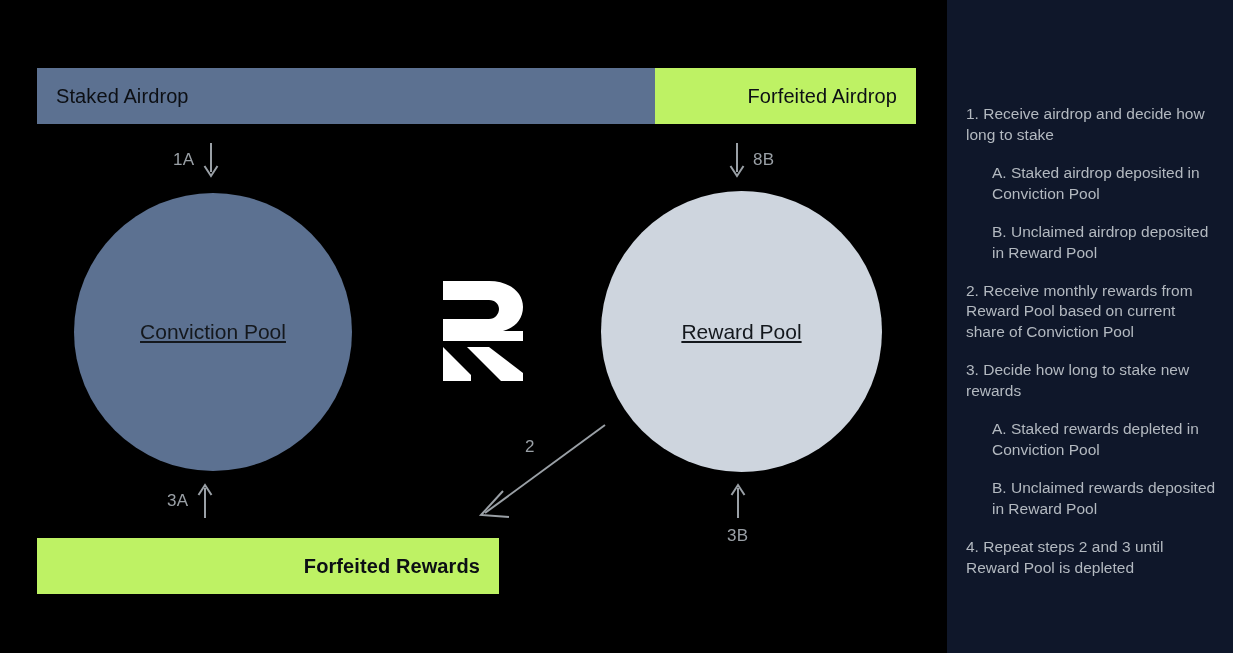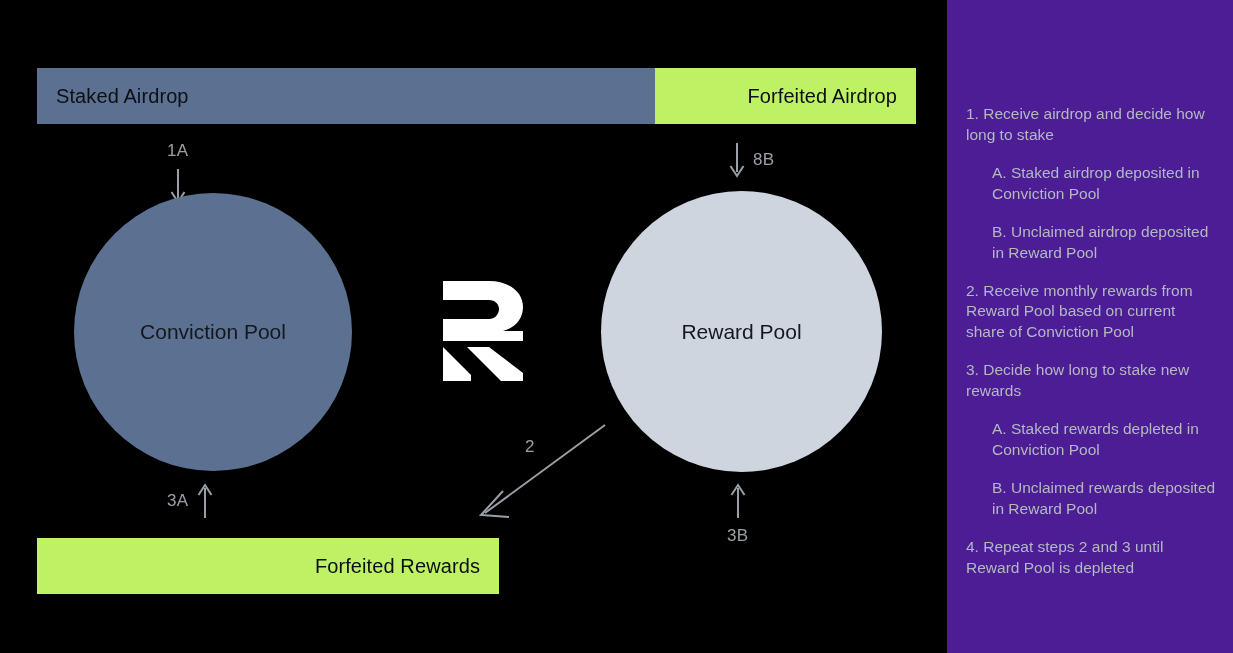--- a/index.html
+++ b/index.html
@@ -59,31 +59,32 @@
     padding-left: 19px;
   }
   .bar-seg.forfeited {
     background: #bef264;
     justify-content: flex-end;
     padding-right: 19px;
   }
   .split-bar.top .bar-seg.staked   { width: 618px; }
   .split-bar.top .bar-seg.forfeited{ width: 261px; }
   .split-bar.bottom .bar-seg.staked   { width: 417px; }
-  .split-bar.bottom .bar-seg.forfeited{ width: 462px; }
+  .split-bar.bottom .bar-seg.forfeited{ width: 462px; font-weight: bold; }
 
   
   .pool {
     position: absolute;
     border-radius: 50%;
     display: flex;
     align-items: center;
     justify-content: center;
     font-size: 21px;
     color: #14181d;
+    text-decoration: underline;
   }
   .pool.conviction {
     left: 74px;
     top: 193px;
     width: 278px;
     height: 278px;
     background: #5c7191;
   }
   .pool.reward {
     left: 601px;
@@ -106,21 +107,21 @@
   .step-arrow {
     position: absolute;
     display: flex;
     align-items: center;
     gap: 6px;
     color: #9aa0a6;
     font-size: 17px;
     letter-spacing: 0.4px;
   }
   .step-arrow svg { display: block; }
-  .arrow-1a { left: 167px; top: 141px; flex-direction: column; }
+  .arrow-1a { left: 173px; top: 141px; }
   .arrow-1b { left: 727px; top: 141px; }
   .arrow-3a { left: 167px; top: 482px; }
   .arrow-3b { left: 727px; top: 482px; flex-direction: column; }
 
   
   .diag-arrow {
     position: absolute;
     left: 465px;
     top: 413px;
     width: 152px;
@@ -134,21 +135,21 @@
     font-size: 17px;
   }
 
   
   .steps-panel {
     position: absolute;
     left: 947px;
     top: 0;
     width: 286px;
     height: 653px;
-    background: #4c1d95;
+    background: #0f172a;
     box-sizing: border-box;
     padding: 104px 14px 0 19px;
   }
   .step {
     color: #b3b9c0;
     font-size: 15.5px;
     line-height: 1.35;
     margin-bottom: 17px;
     max-width: 252px;
   }

